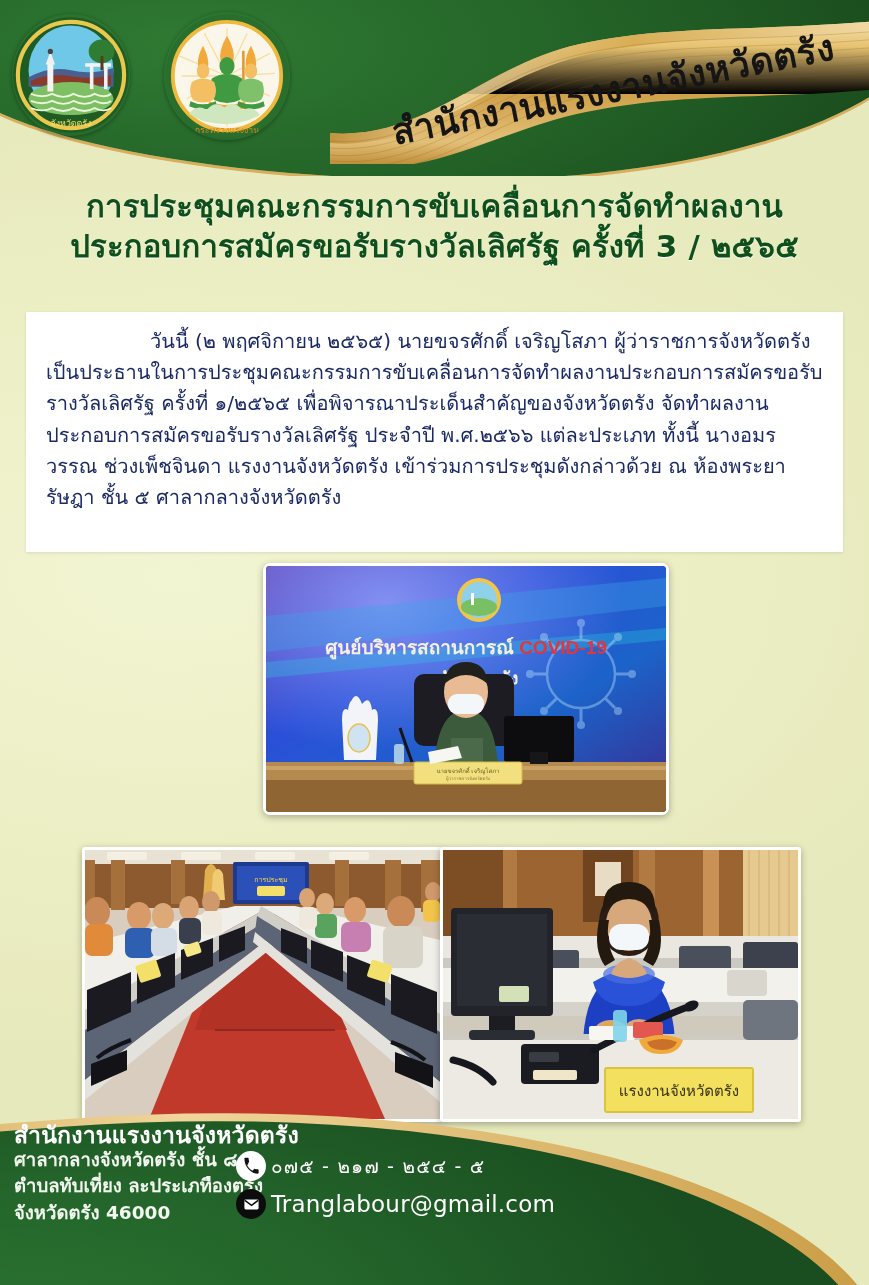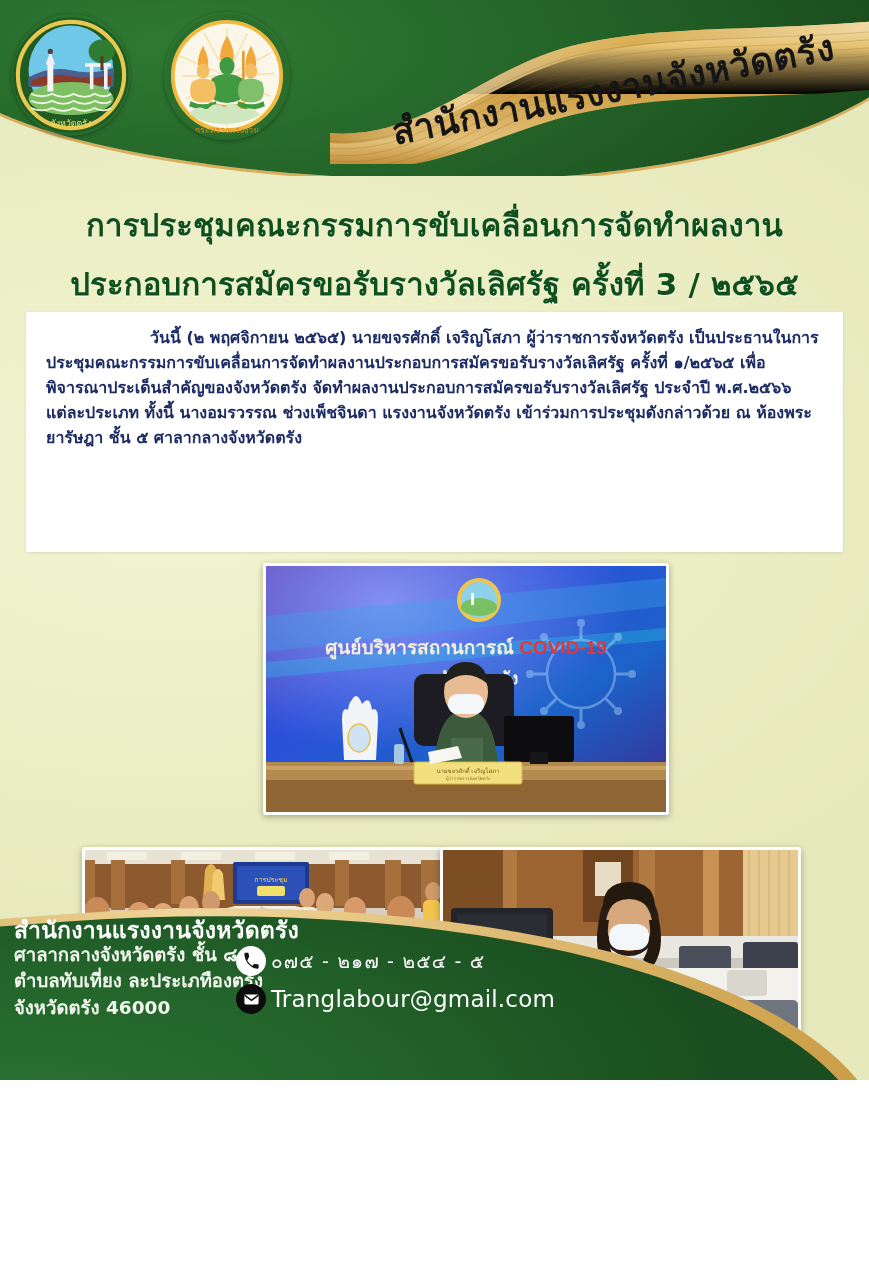--- a/index.html
+++ b/index.html
@@ -4,21 +4,21 @@
 <title>Trang Provincial Labour Office Poster</title>
 <style>
   html,body{margin:0;padding:0;}
   body{
     width:869px;height:1285px;
     font-family:"DejaVu Sans","Liberation Sans",sans-serif;
     background:#ffffff;overflow:hidden;
   }
 
   .poster{
-    position:relative;width:869px;height:1080px;overflow:hidden;
+    position:relative;width:869px;height:1285px;overflow:hidden;
     background:
       radial-gradient(ellipse 900px 500px at 20% 45%, #f2f5d2 0%, #eceec4 55%, #e6e9bb 100%),
       linear-gradient(180deg,#eef1cd 0%,#eaeec6 60%,#e4e8b8 100%);
   }
 
   
   .header{
     position:absolute;left:0;top:0;width:869px;height:176px;overflow:hidden;
   }
   .header-green{
@@ -66,45 +66,44 @@
   .title-wrap{
     position:absolute;left:0;top:186px;width:869px;
     text-align:center;
   }
   .title-line{
     font-size:31px;font-weight:700;line-height:1.30;
     color:#0e4f1b;
     text-shadow:0 1px 0 rgba(255,255,255,.9);
     letter-spacing:.2px;
     white-space:nowrap;
-    margin-top:19px;
   }
 
   
   .body-card{
     position:absolute;left:26px;top:312px;width:817px;height:240px;
     background:#ffffff;
     box-shadow:0 1px 3px rgba(0,0,0,.10);
   }
   .body-text{
     padding:14px 18px 10px 20px;
-    font-size:16px;line-height:1.56;color:#1b2a63;
-    text-align:left;font-weight:700;
+    font-size:20px;line-height:1.56;color:#1b2a63;
+    text-align:left;font-weight:400;
   }
   .body-text p{margin:0;}
   .body-text .indent{display:inline-block;width:104px;}
 
   
   .photo{
     position:absolute;overflow:hidden;border-radius:3px;
     background:#111;
     box-shadow:0 2px 7px rgba(0,0,0,.30);
     border:3px solid #ffffff;
   }
-  .photo-main{left:263px;top:563px;width:400px;height:246px;}
+  .photo-main{left:263px;top:563px;width:400px;height:246px;border-radius:7px;}
   .photo-left{left:82px;top:847px;width:355px;height:269px;}
   .photo-right{left:440px;top:847px;width:355px;height:269px;}
   .photo svg{display:block;width:100%;height:100%;}
 
   
   .footer{
     position:absolute;left:0;bottom:0;width:869px;height:200px;overflow:hidden;
   }
   .footer-gold{
     position:absolute;left:-300px;bottom:-118px;width:1180px;height:300px;

